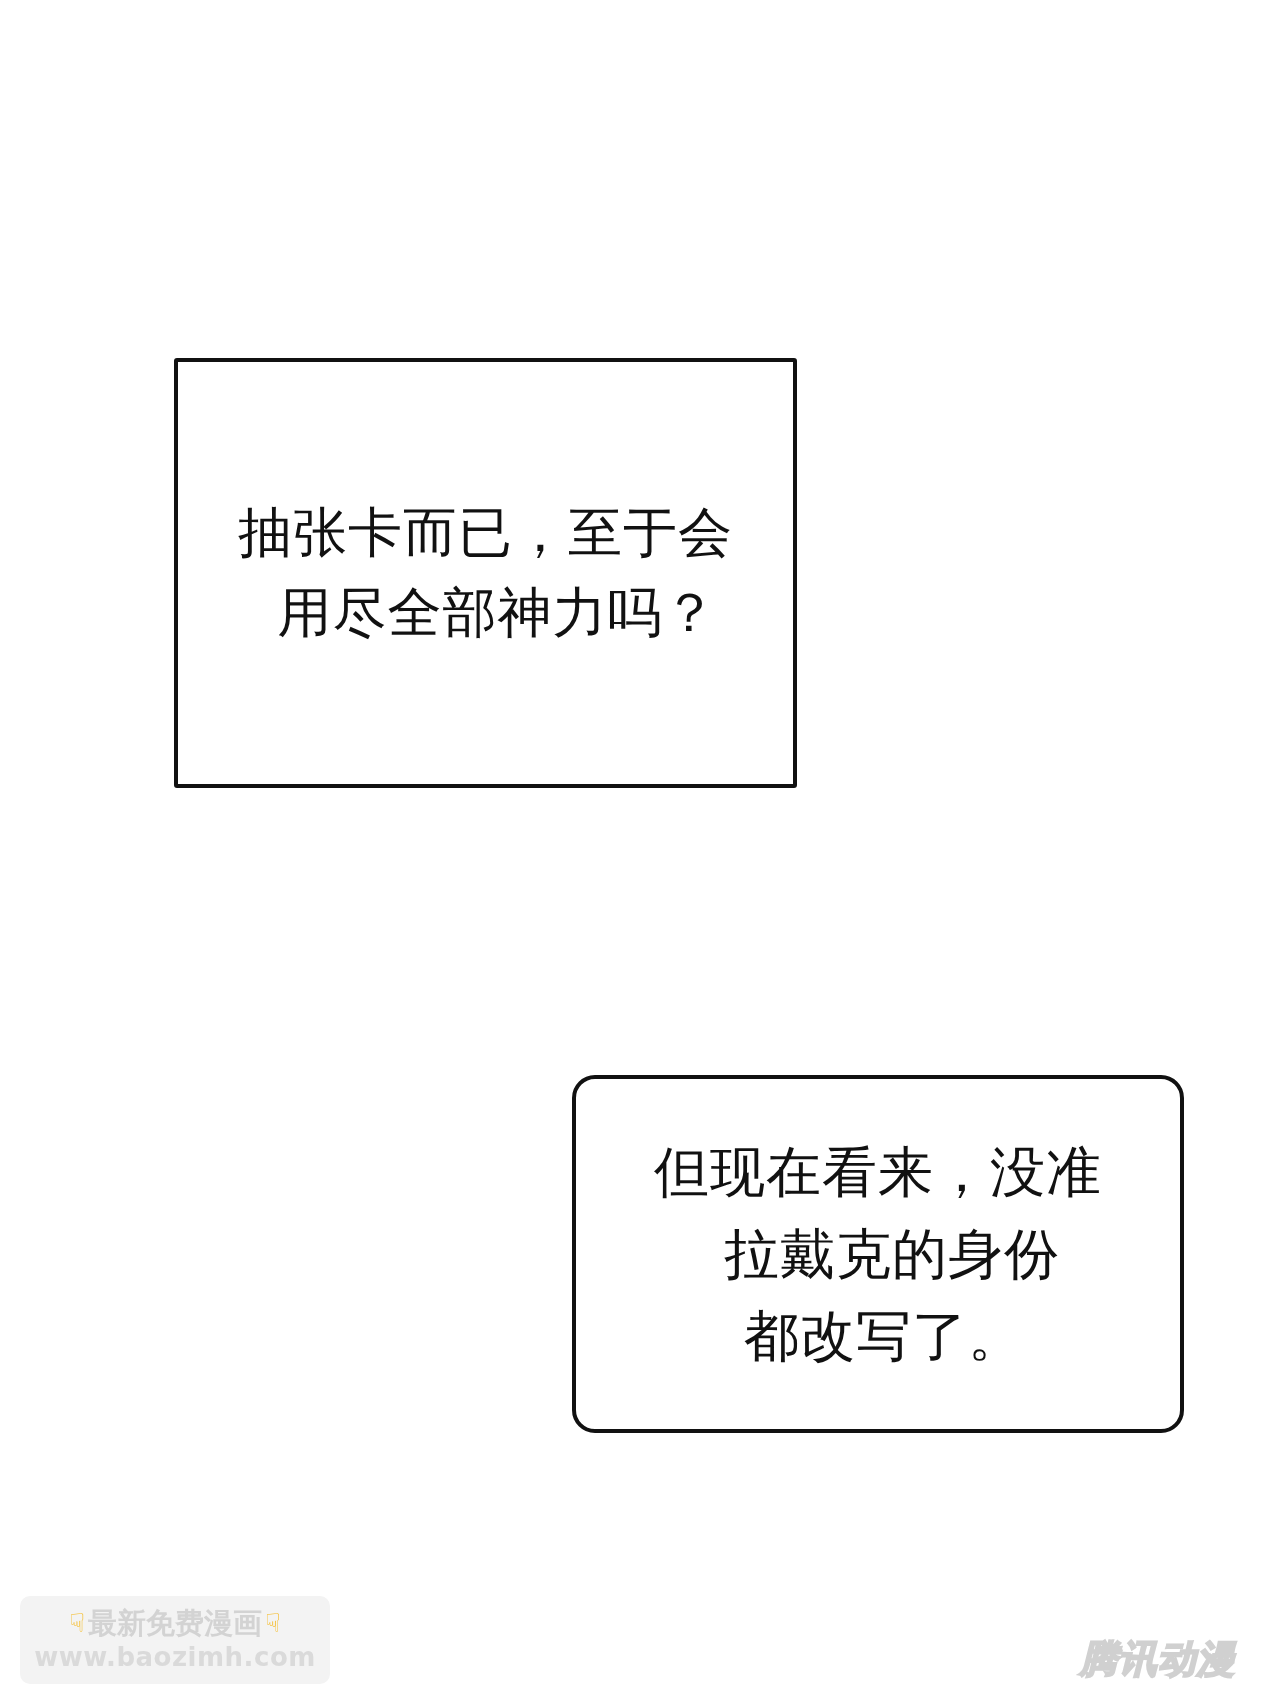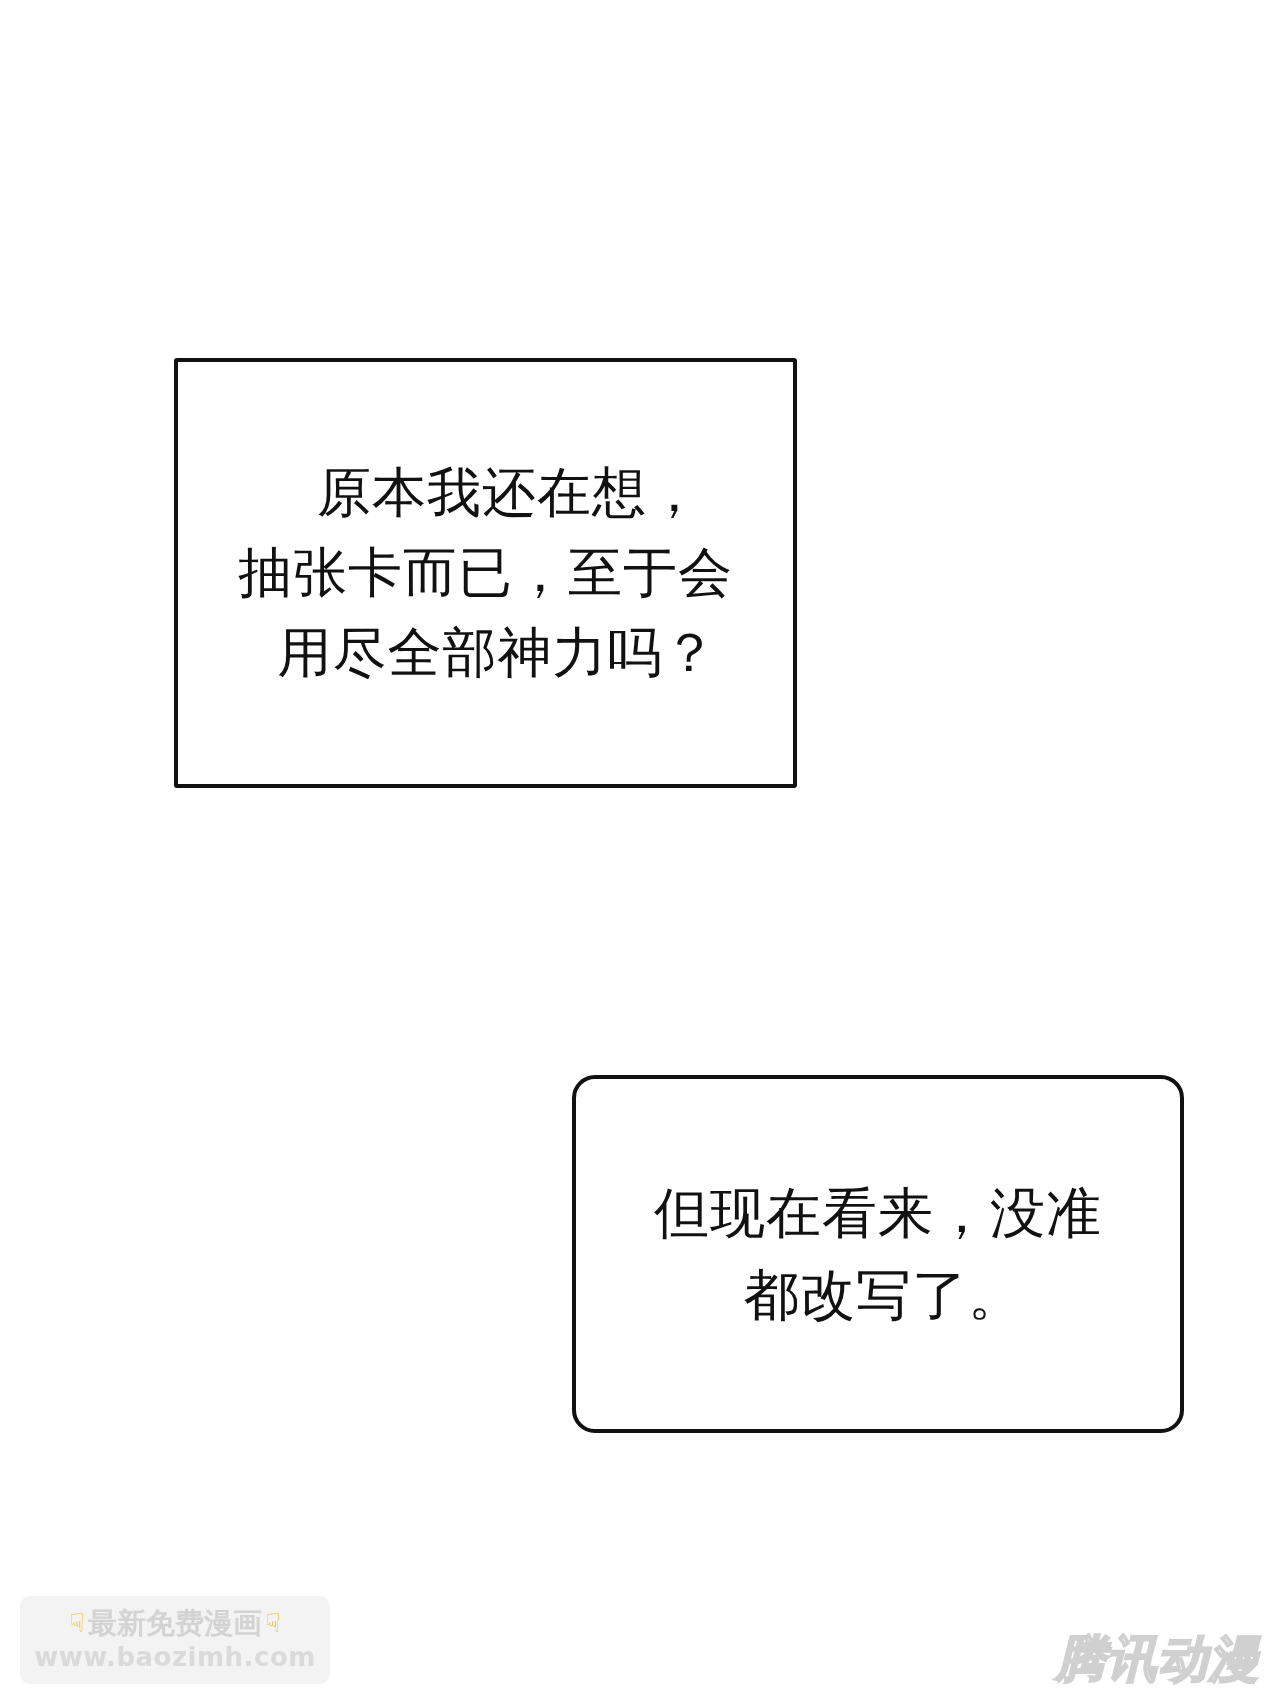--- a/index.html
+++ b/index.html
@@ -29,37 +29,37 @@
     position: absolute; left: 20px; top: 1596px; width: 310px; height: 88px;
     background: #f3f3f3; border-radius: 10px; box-sizing: border-box;
     display: flex; flex-direction: column; align-items: center; justify-content: center;
   }
   .wm-top { display: flex; align-items: center; font-size: 29px; color: #d3d3d3; font-weight: bold; line-height: 34px; }
   .wm-hand { font-size: 26px; color: #f5b91e; margin: 0 3px; }
   .wm-url { font-size: 26px; color: #dadada; font-weight: bold; line-height: 34px; letter-spacing: 0.5px; }
   .logo {
     position: absolute; left: 1055px; top: 1632px; width: 205px; height: 54px;
     display: flex; align-items: center; justify-content: center;
-    font-size: 50px; font-weight: bold; font-style: italic;
+    font-size: 38px; font-weight: bold; font-style: italic;
     color: #ffffff;
     -webkit-text-stroke: 2px #d0d0d0;
     letter-spacing: 1px;
   }
 </style>
 </head>
 <body>
 
 <div id="box1" class="caption-box">
-  <div class="caption-line line-0">原本我还在想，</div>
   <div class="caption-line line-1">抽张卡而已，至于会</div>
   <div class="caption-line line-2">用尽全部神力吗？</div>
 </div>
 
 <div id="box2" class="caption-box">
   <div class="caption-line line-0">但现在看来，没准</div>
+  <div class="caption-line line-2">拉戴克的身份</div>
   <div class="caption-line line-3">都改写了。</div>
 </div>
 
 <div class="watermark">
   <div class="wm-top">
     <span class="wm-hand">☟</span>
     <span>最新免费漫画</span>
     <span class="wm-hand">☟</span>
   </div>
   <div class="wm-url">www.baozimh.com</div>

